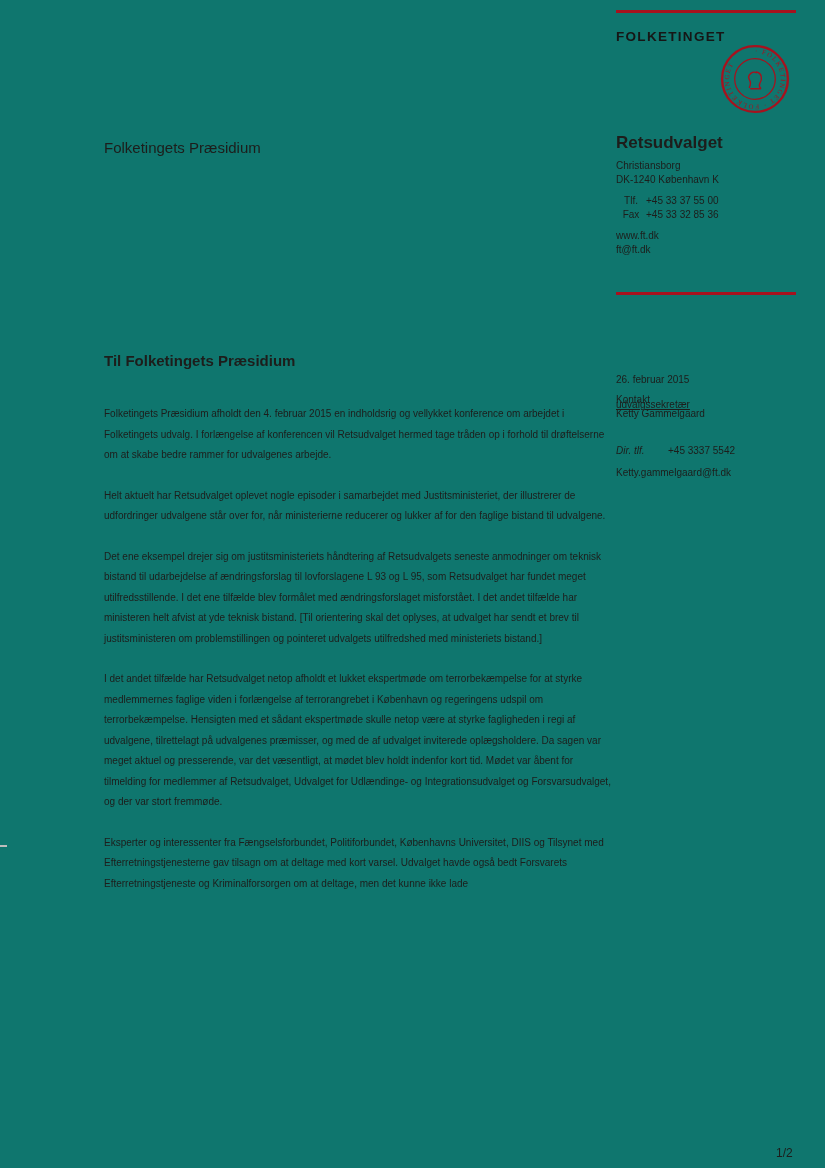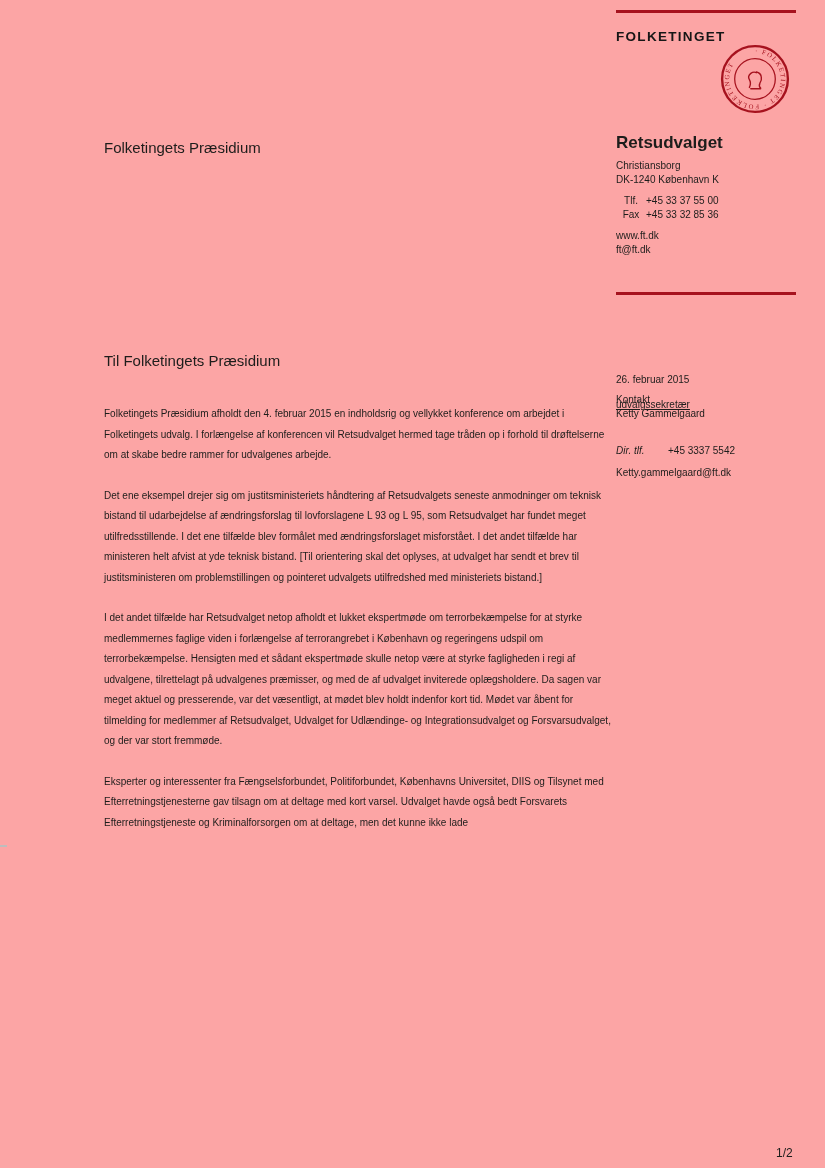--- a/index.html
+++ b/index.html
@@ -7,21 +7,21 @@
   body {
     font-family:"Liberation Sans", sans-serif;
     color:#1d1d1b;
     -webkit-font-smoothing:antialiased;
   }
   .page {
     position:relative;
     width:825px;
     height:1168px;
     margin:0 auto;
-    background:#fca5a5;
+    background:#0f766e;
     overflow:hidden;
   }
   :root { --red:#A6121E; }
 
   
   .top-rule {
     position:absolute; left:616px; top:10px;
     width:180px; height:3px; background:var(--red);
   }
   .wordmark {
@@ -30,21 +30,21 @@
   }
   .seal {
     position:absolute; left:720px; top:44px; width:70px; height:70px;
   }
 
   
   .recipient {
     position:absolute; left:104px; top:139px; font-size:15px;
   }
   .salutation {
-    position:absolute; left:104px; top:352px; font-size:15px;
+    position:absolute; left:104px; top:352px; font-size:15px;font-weight:bold;
   }
 
   
   .side { position:absolute; left:616px; width:182px; font-size:10px; line-height:14px; color:#1d1d1b; }
   .committee   { top:136px; font-size:17px; font-weight:bold; }
   .addr1       { top:159px; }
   .addr2       { top:173px; }
   .phone-row   { top:194px; }
   .fax-row     { top:208px; }
   .website     { top:229px; }
@@ -126,20 +126,21 @@
 
   <div class="side dir-row">
     <span class="lbl-md">Dir. tlf.</span><span>+45 3337 5542</span>
   </div>
   <div class="side contact-email">Ketty.gammelgaard@ft.dk</div>
 
   <div class="salutation">Til Folketingets Præsidium</div>
 
   <div class="body-col">
     <p>Folketingets Præsidium afholdt den 4. februar 2015 en indholdsrig og vellykket konference om arbejdet i Folketingets udvalg. I forlængelse af konferencen vil Retsudvalget hermed tage tråden op i forhold til drøftelserne om at skabe bedre rammer for udvalgenes arbejde.</p>
+    <p>Helt aktuelt har Retsudvalget oplevet nogle episoder i samarbejdet med Justitsministeriet, der illustrerer de udfordringer udvalgene står over for, når ministerierne reducerer og lukker af for den faglige bistand til udvalgene.</p>
     <p>Det ene eksempel drejer sig om justitsministeriets håndtering af Retsudvalgets seneste anmodninger om teknisk bistand til udarbejdelse af ændringsforslag til lovforslagene L 93 og L 95, som Retsudvalget har fundet meget utilfredsstillende. I det ene tilfælde blev formålet med ændringsforslaget misforstået. I det andet tilfælde har ministeren helt afvist at yde teknisk bistand. [Til orientering skal det oplyses, at udvalget har sendt et brev til justitsministeren om problemstillingen og pointeret udvalgets utilfredshed med ministeriets bistand.]</p>
     <p>I det andet tilfælde har Retsudvalget netop afholdt et lukket ekspertmøde om terrorbekæmpelse for at styrke medlemmernes faglige viden i forlængelse af terrorangrebet i København og regeringens udspil om terrorbekæmpelse. Hensigten med et sådant ekspertmøde skulle netop være at styrke fagligheden i regi af udvalgene, tilrettelagt på udvalgenes præmisser, og med de af udvalget inviterede oplægsholdere. Da sagen var meget aktuel og presserende, var det væsentligt, at mødet blev holdt indenfor kort tid. Mødet var åbent for tilmelding for medlemmer af Retsudvalget, Udvalget for Udlændinge- og Integrationsudvalget og Forsvarsudvalget, og der var stort fremmøde.</p>
     <p>Eksperter og interessenter fra Fængselsforbundet, Politiforbundet, Københavns Universitet, DIIS og Tilsynet med Efterretningstjenesterne gav tilsagn om at deltage med kort varsel. Udvalget havde også bedt Forsvarets Efterretningstjeneste og Kriminalforsorgen om at deltage, men det kunne ikke lade</p>
   </div>
 
   <div class="page-number">1/2</div>
   <div class="fold-mark"></div>
 
 </div>
 

